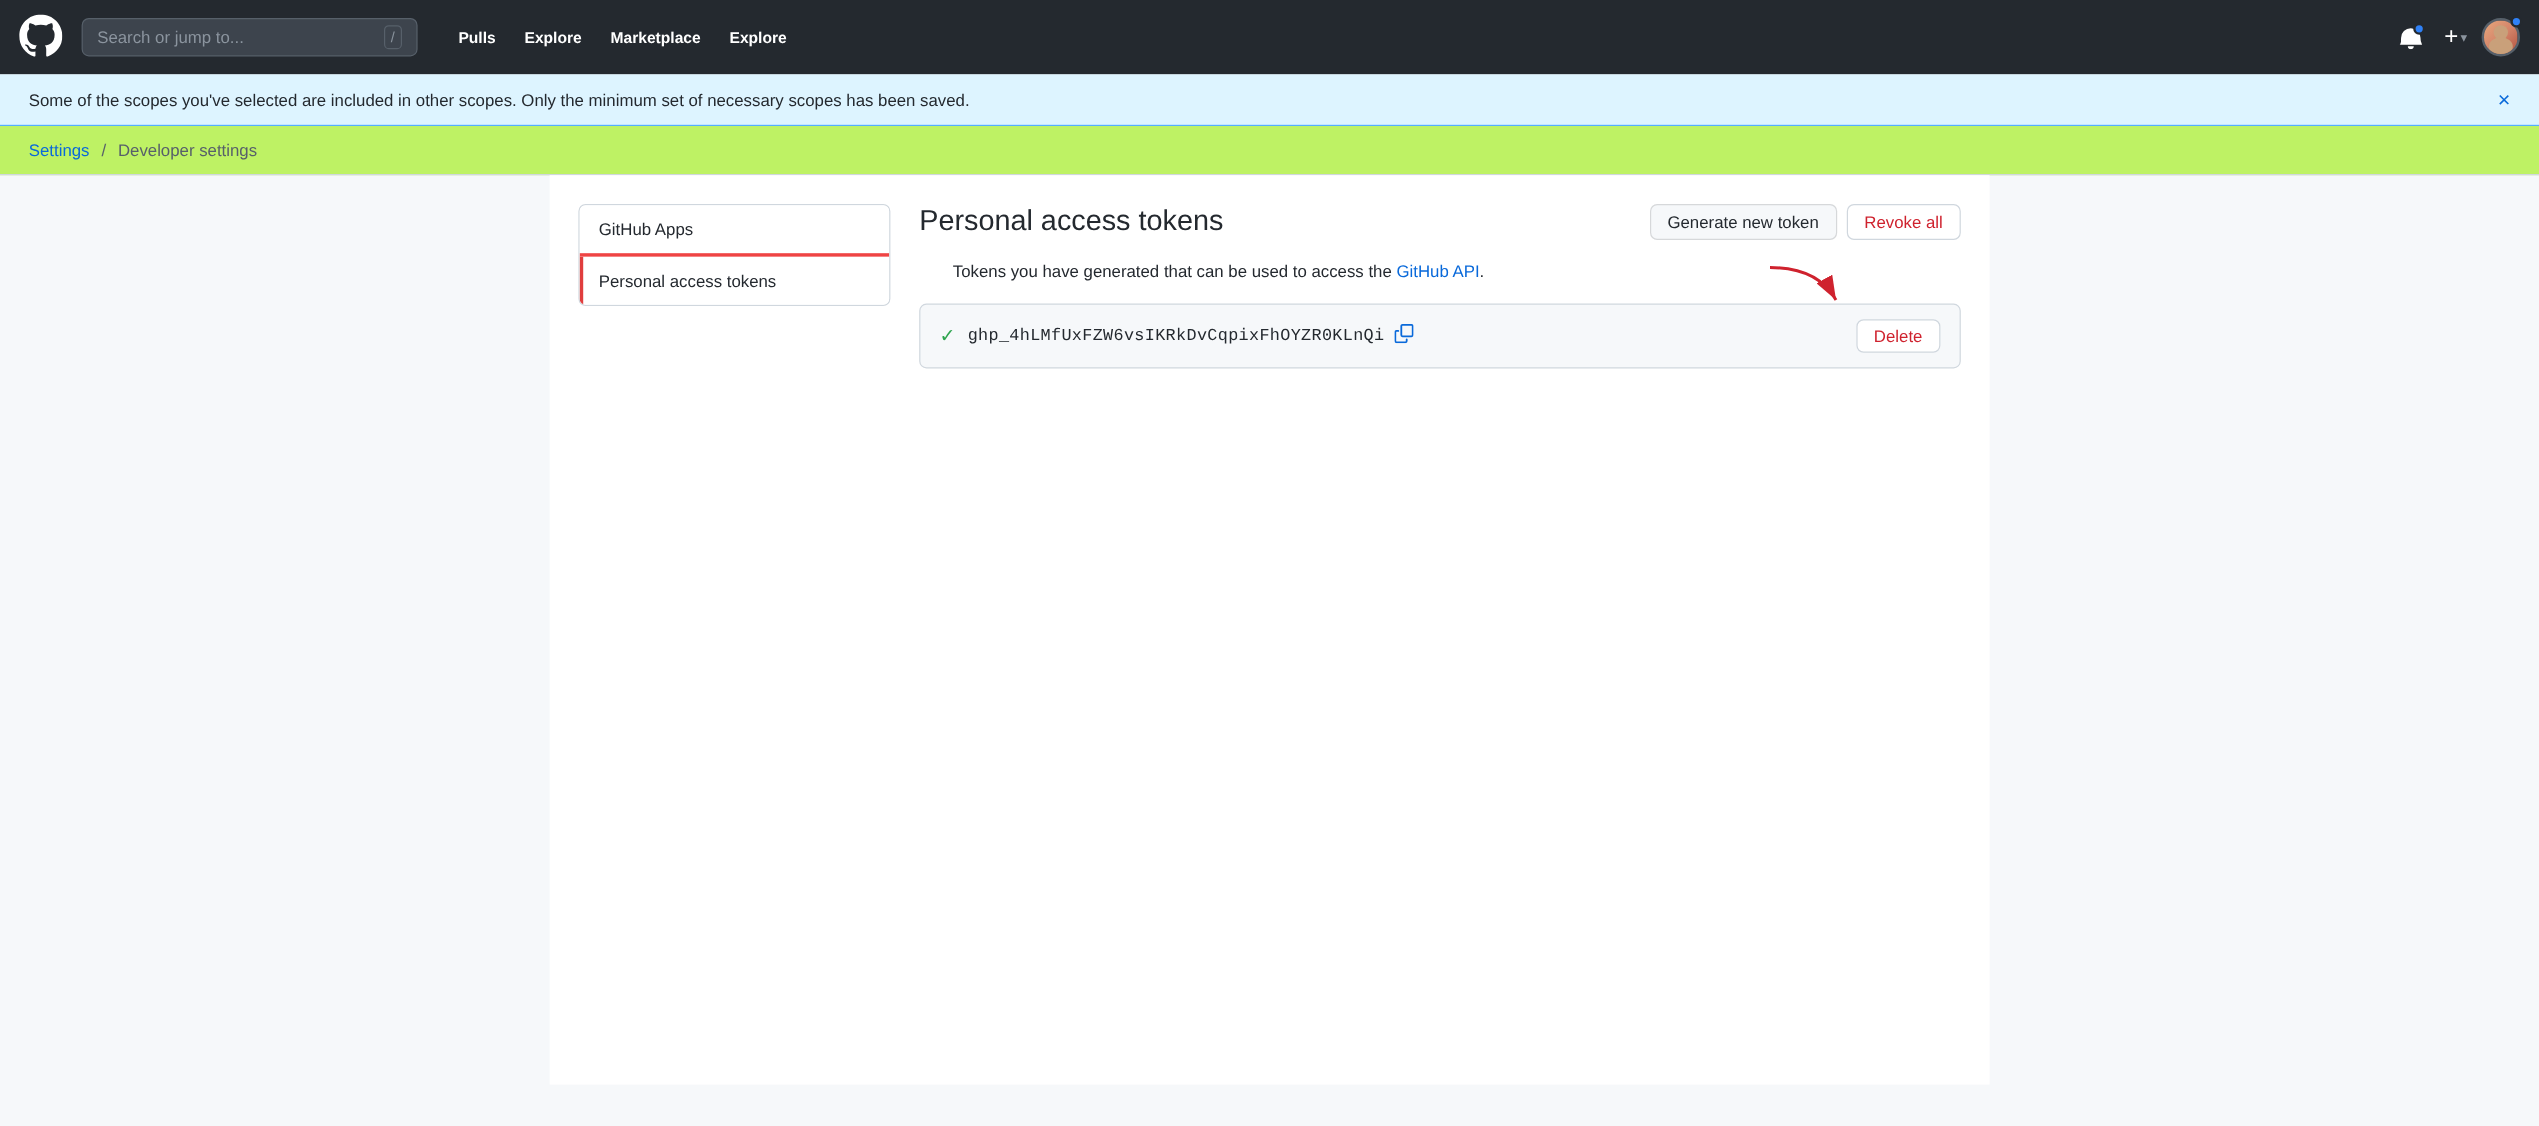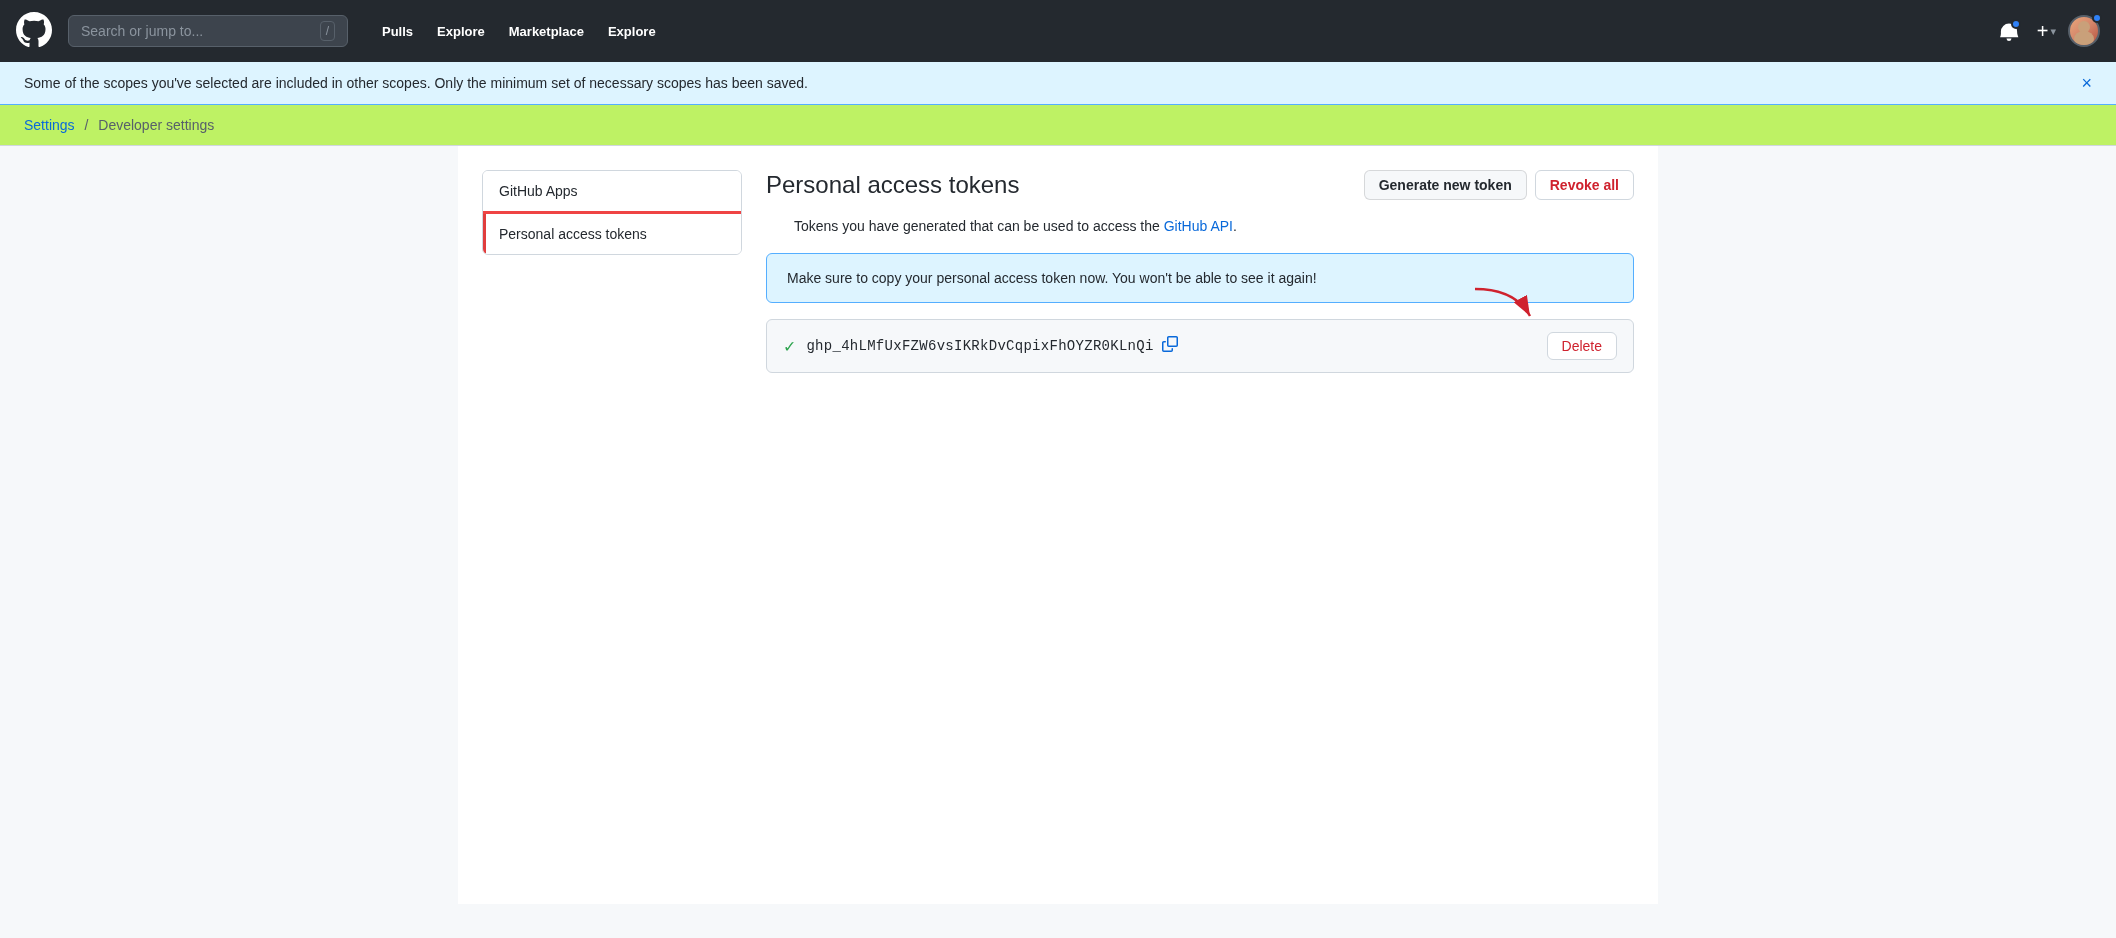--- a/index.html
+++ b/index.html
@@ -194,21 +194,21 @@
     .header-actions {
       margin-left: auto;
       display: flex;
       gap: 8px;
     }
     .btn {
       padding: 6px 14px;
       border-radius: 6px;
       font-size: 14px;
       cursor: pointer;
-      font-weight: 700;
+      font-weight: 400;
     }
     .btn-default {
       background: #f6f8fa;
       border: 1px solid rgba(31,35,40,0.15);
       color: #24292f;
     }
     .btn-danger {
       background: white;
       border: 1px solid #d0d7de;
       color: #cf222e;
@@ -357,23 +357,20 @@
       <div class="header-actions">
         <button class="btn btn-default">Generate new token</button>
         <button class="btn btn-danger">Revoke all</button>
       </div>
     </div>
 
     <p class="description-text">
       <span>Tokens you have generated that can be used to access the </span><a href="#" class="description-link">GitHub API</a><span>.</span>
     </p>
 
-    <div class="notice-box">
-      <span>Make sure to copy your personal access token now. You won't be able to see it again!</span>
-    </div>
 
     <div class="token-row" style="position:relative; margin-top: 8px;">
 
       <div class="red-arrow">
         <svg width="80" height="40" viewBox="0 0 80 40">
           <defs>
             <marker id="arrowhead" markerWidth="8" markerHeight="6" refX="8" refY="3" orient="auto">
               <polygon points="0 0, 8 3, 0 6" fill="#cf222e"></polygon>
             </marker>
           </defs>

